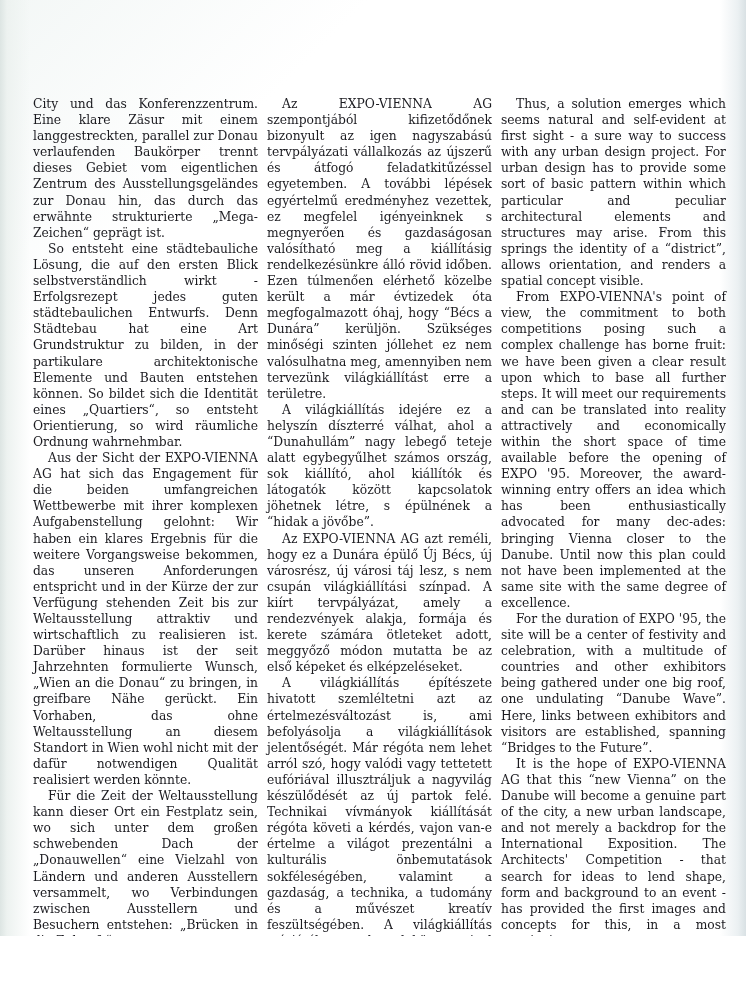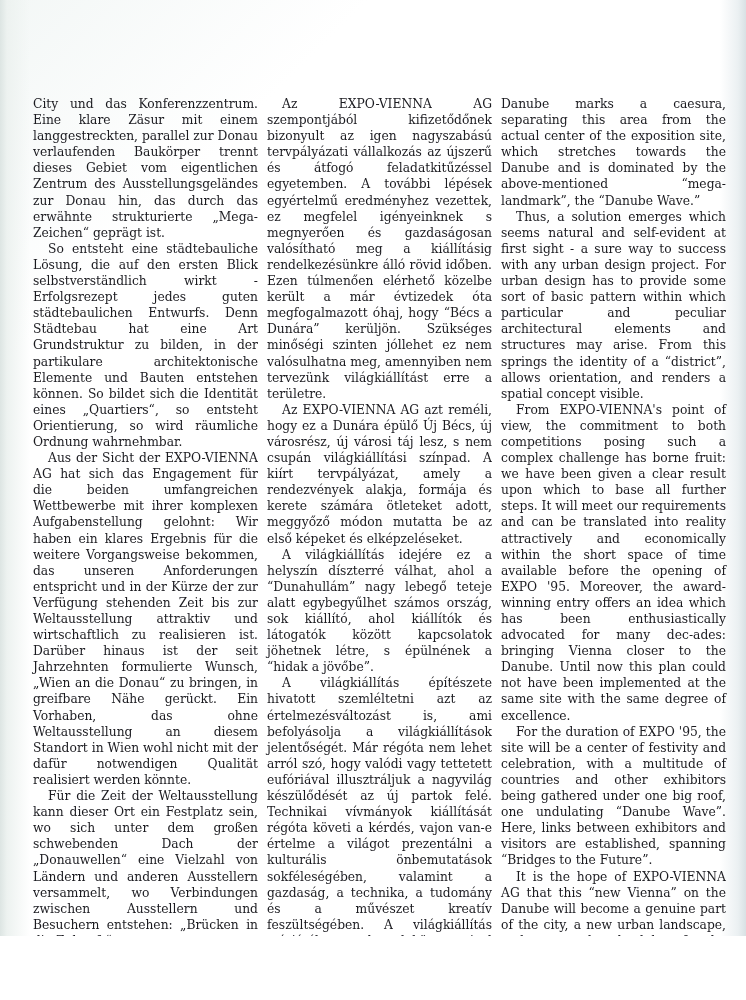--- a/index.html
+++ b/index.html
@@ -55,28 +55,27 @@
       <p>City und das Konferenzzentrum. Eine klare Zäsur mit einem langgestreckten, parallel zur Donau verlaufenden Baukörper trennt dieses Gebiet vom eigentlichen Zentrum des Ausstellungsgeländes zur Donau hin, das durch das erwähnte strukturierte „Mega-Zeichen“ geprägt ist.</p>
       <p class="indent">So entsteht eine städtebauliche Lösung, die auf den ersten Blick selbstverständlich wirkt - Erfolgsrezept jedes guten städtebaulichen Entwurfs. Denn Städtebau hat eine Art Grundstruktur zu bilden, in der partikulare architektonische Elemente und Bauten entstehen können. So bildet sich die Identität eines „Quartiers“, so entsteht Orientierung, so wird räumliche Ordnung wahrnehmbar.</p>
       <p class="indent">Aus der Sicht der EXPO-VIENNA AG hat sich das Engagement für die beiden umfangreichen Wettbewerbe mit ihrer komplexen Aufgabenstellung gelohnt: Wir haben ein klares Ergebnis für die weitere Vorgangsweise bekommen, das unseren Anforderungen entspricht und in der Kürze der zur Verfügung stehenden Zeit bis zur Weltausstellung attraktiv und wirtschaftlich zu realisieren ist. Darüber hinaus ist der seit Jahrzehnten formulierte Wunsch, „Wien an die Donau“ zu bringen, in greifbare Nähe gerückt. Ein Vorhaben, das ohne Weltausstellung an diesem Standort in Wien wohl nicht mit der dafür notwendigen Qualität realisiert werden könnte.</p>
       <p class="indent">Für die Zeit der Weltausstellung kann dieser Ort ein Festplatz sein, wo sich unter dem großen schwebenden Dach der „Donauwellen“ eine Vielzahl von Ländern und anderen Ausstellern versammelt, wo Verbindungen zwischen Ausstellern und Besuchern entstehen: „Brücken in die Zukunft“.</p>
       <p class="indent">Die EXPO-VIENNA AG hofft, daß dieses Neue Wien an der Donau ein Stadtteil wird, eine neue urbane Landschaft, nicht nur eine Bühne für die Weltausstellung. Der Wettbewerb der Architekten - diese Ideensuche nach einer Gestalt, einer Form und einem Rahmen für die Veranstaltung - hat die ersten Bilder und Vorstellungen dafür überzeugend geboten.</p>
 
     </div>
 
     <div class="column" lang="hu">
       <p class="indent">Az EXPO-VIENNA AG szempontjából kifizetődőnek bizonyult az igen nagyszabású tervpályázati vállalkozás az újszerű és átfogó feladatkitűzéssel egyetemben. A további lépések egyértelmű eredményhez vezettek, ez megfelel igényeinknek s megnyerően és gazdaságosan valósítható meg a kiállításig rendelkezésünkre álló rövid időben. Ezen túlmenően elérhető közelbe került a már évtizedek óta megfogalmazott óhaj, hogy “Bécs a Dunára” kerüljön. Szükséges minőségi szinten jóllehet ez nem valósulhatna meg, amennyiben nem tervezünk világkiállítást erre a területre.</p>
+      <p class="indent">A világkiállítás idejére ez a helyszín díszterré válhat, ahol a “Dunahullám” nagy lebegő teteje alatt egybegyűlhet számos ország, sok kiállító, ahol kiállítók és látogatók között kapcsolatok jöhetnek létre, s épülnének a “hidak a jövőbe”.</p>
       <p class="indent">Az EXPO-VIENNA AG azt reméli, hogy ez a Dunára épülő Új Bécs, új városrész, új városi táj lesz, s nem csupán világkiállítási színpad. A kiírt tervpályázat, amely a rendezvények alakja, formája és kerete számára ötleteket adott, meggyőző módon mutatta be az első képeket és elképzeléseket.</p>
-      <p class="indent">A világkiállítás idejére ez a helyszín díszterré válhat, ahol a “Dunahullám” nagy lebegő teteje alatt egybegyűlhet számos ország, sok kiállító, ahol kiállítók és látogatók között kapcsolatok jöhetnek létre, s épülnének a “hidak a jövőbe”.</p>
       <p class="indent">A világkiállítás építészete hivatott szemléltetni azt az értelmezésváltozást is, ami befolyásolja a világkiállítások jelentőségét. Már régóta nem lehet arról szó, hogy valódi vagy tettetett eufóriával illusztráljuk a nagyvilág készülődését az új partok felé. Technikai vívmányok kiállítását régóta követi a kérdés, vajon van-e értelme a világot prezentálni a kulturális önbemutatások sokféleségében, valamint a gazdaság, a technika, a tudomány és a művészet kreatív feszültségében. A világkiállítás színjáték, mely leköt, mivel közönségét is bevonja a történésbe.</p>
       <p class="indent">Ezzel a világkiállítás az analízis, a helyszínválasztás és a jövőbe tekintés formálta világnézetté válik. Igy lesz “más” világkiállítássá, amit az építészet tehet láthatóvá.</p>
     </div>
 
     <div class="column" lang="en">
-      <p>Danube marks a caesura, separating this area from the actual center of the exposition site, which stretches towards the Danube and is dominated by the above-mentioned “mega-landmark”, the “Danube Wave.”</p>
       <p class="indent">Thus, a solution emerges which seems natural and self-evident at first sight - a sure way to success with any urban design project. For urban design has to provide some sort of basic pattern within which particular and peculiar architectural elements and structures may arise. From this springs the identity of a “district”, allows orientation, and renders a spatial concept visible.</p>
       <p class="indent">From EXPO-VIENNA's point of view, the commitment to both competitions posing such a complex challenge has borne fruit: we have been given a clear result upon which to base all further steps. It will meet our requirements and can be translated into reality attractively and economically within the short space of time available before the opening of EXPO '95. Moreover, the award-winning entry offers an idea which has been enthusiastically advocated for many dec-ades: bringing Vienna closer to the Danube. Until now this plan could not have been implemented at the same site with the same degree of excellence.</p>
       <p class="indent">For the duration of EXPO '95, the site will be a center of festivity and celebration, with a multitude of countries and other exhibitors being gathered under one big roof, one undulating “Danube Wave”. Here, links between exhibitors and visitors are established, spanning “Bridges to the Future”.</p>
       <p class="indent">It is the hope of EXPO-VIENNA AG that this “new Vienna” on the Danube will become a genuine part of the city, a new urban landscape, and not merely a backdrop for the International Exposition. The Architects' Competition - that search for ideas to lend shape, form and background to an event - has provided the first images and concepts for this, in a most convincing way.</p>
 
     </div>
 
   </div>
 </div>
 

